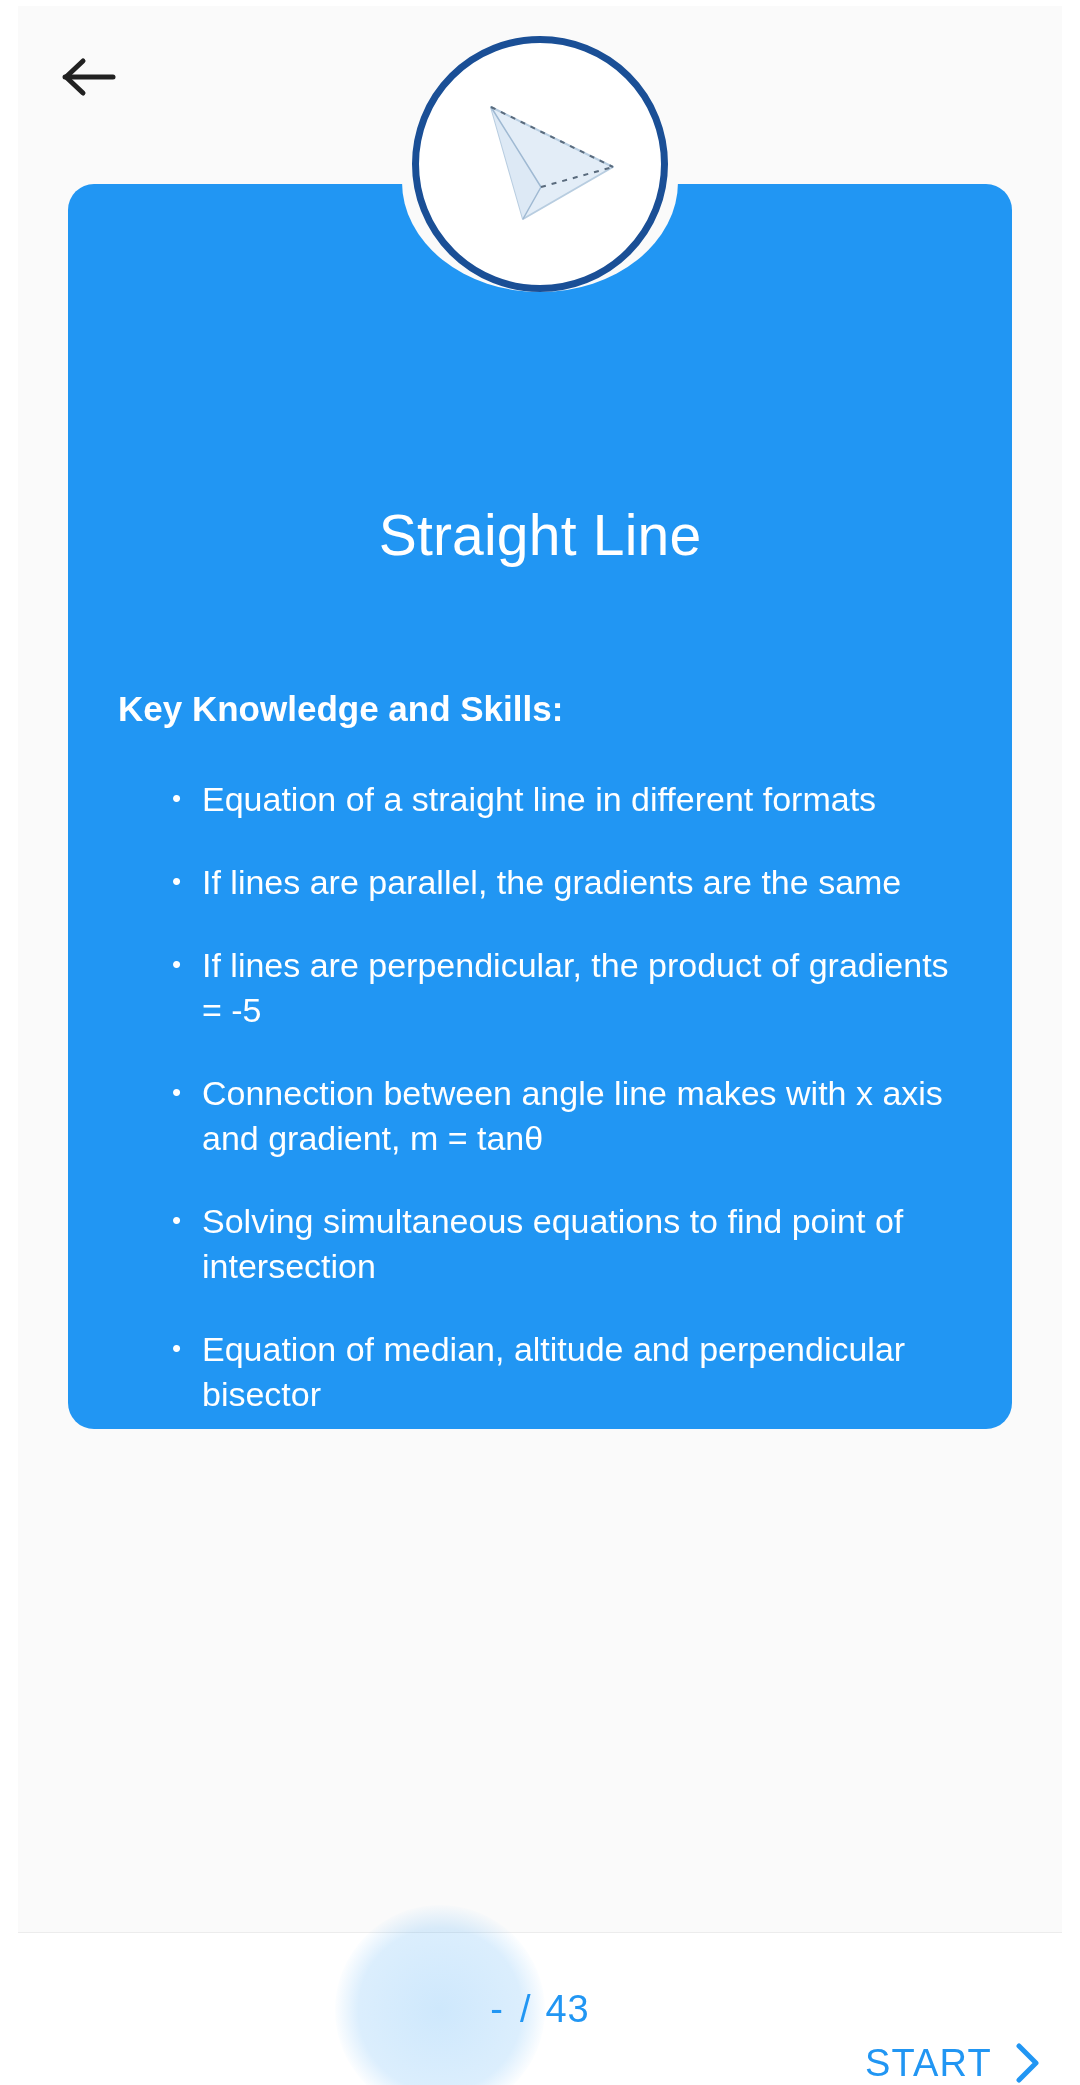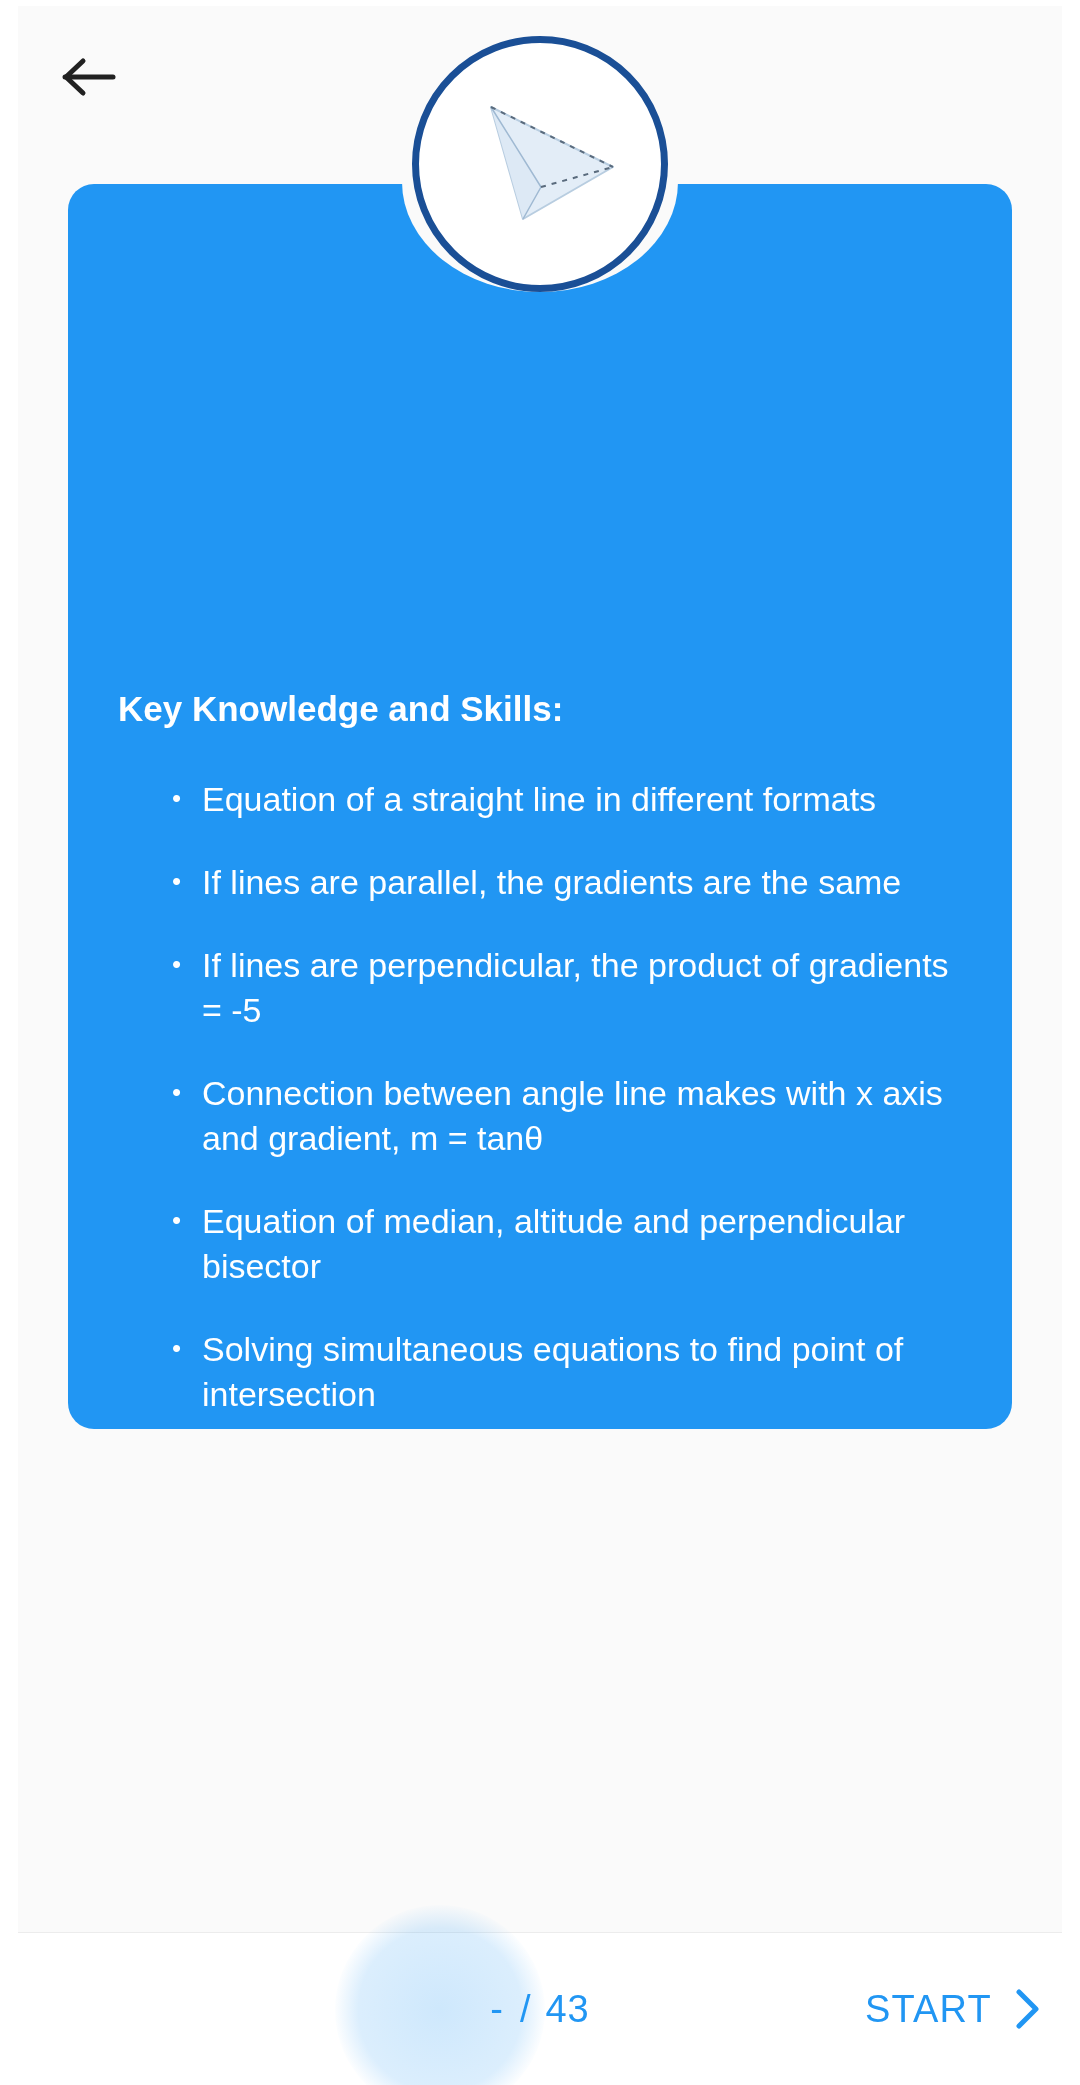--- a/index.html
+++ b/index.html
@@ -175,21 +175,21 @@
     letter-spacing: 1px;
     cursor: pointer;
   }
   .page-counter .dash { margin-right: 16px; }
   .start-btn {
     position: absolute;
     right: 38px;
     top: 0;
     height: 152px;
     display: flex;
-    align-items: center;
+    align-items: flex-end;
     gap: 20px;
     color: #2196f3;
     font-size: 38px;
     font-weight: 500;
     letter-spacing: 1.2px;
     cursor: pointer;
   }
   .start-btn svg { display: block; }
 </style>
 </head>
@@ -204,30 +204,31 @@
           <path d="M4 22 H52" stroke="#212121" stroke-width="5" stroke-linecap="round"></path>
           <path d="M22 6 L5 22 L22 38" stroke="#212121" stroke-width="5" stroke-linecap="round" stroke-linejoin="round" fill="none"></path>
         </svg>
       </span>
     </div>
   </div>
 
   <div class="card">
     <div class="card-notch"></div>
 
+    <div class="card-title">Straight Line</div>
 
     <div class="kks-heading">Key Knowledge and Skills:</div>
 
     <ul class="bullets">
       <li>Equation of a straight line in different formats</li>
       <li>If lines are parallel, the gradients are the same</li>
       <li>If lines are perpendicular, the product of gradients = -5</li>
       <li>Connection between angle line makes with x axis and gradient, m = tanθ</li>
+      <li>Solving simultaneous equations to find point of intersection</li>
       <li>Equation of median, altitude and perpendicular bisector</li>
-      <li>Solving simultaneous equations to find point of intersection</li>
     </ul>
   </div>
 
   <div class="badge">
     <span>
       <svg width="190" height="150" viewBox="0 0 190 150" fill="none">
         <path d="M46 18 L168 78 L78 130 Z" fill="#e3edf7" stroke="#b8cde0" stroke-width="2" stroke-linejoin="round"></path>
         <path d="M46 18 L96 98 L78 130" fill="#dde9f5" stroke="#9fb9d2" stroke-width="1.5" stroke-linejoin="round"></path>
         <path d="M46 18 L168 78" stroke="#5a6b7d" stroke-width="2" stroke-dasharray="5 6"></path>
         <path d="M96 98 L168 78" stroke="#5a6b7d" stroke-width="2" stroke-dasharray="5 6"></path>

